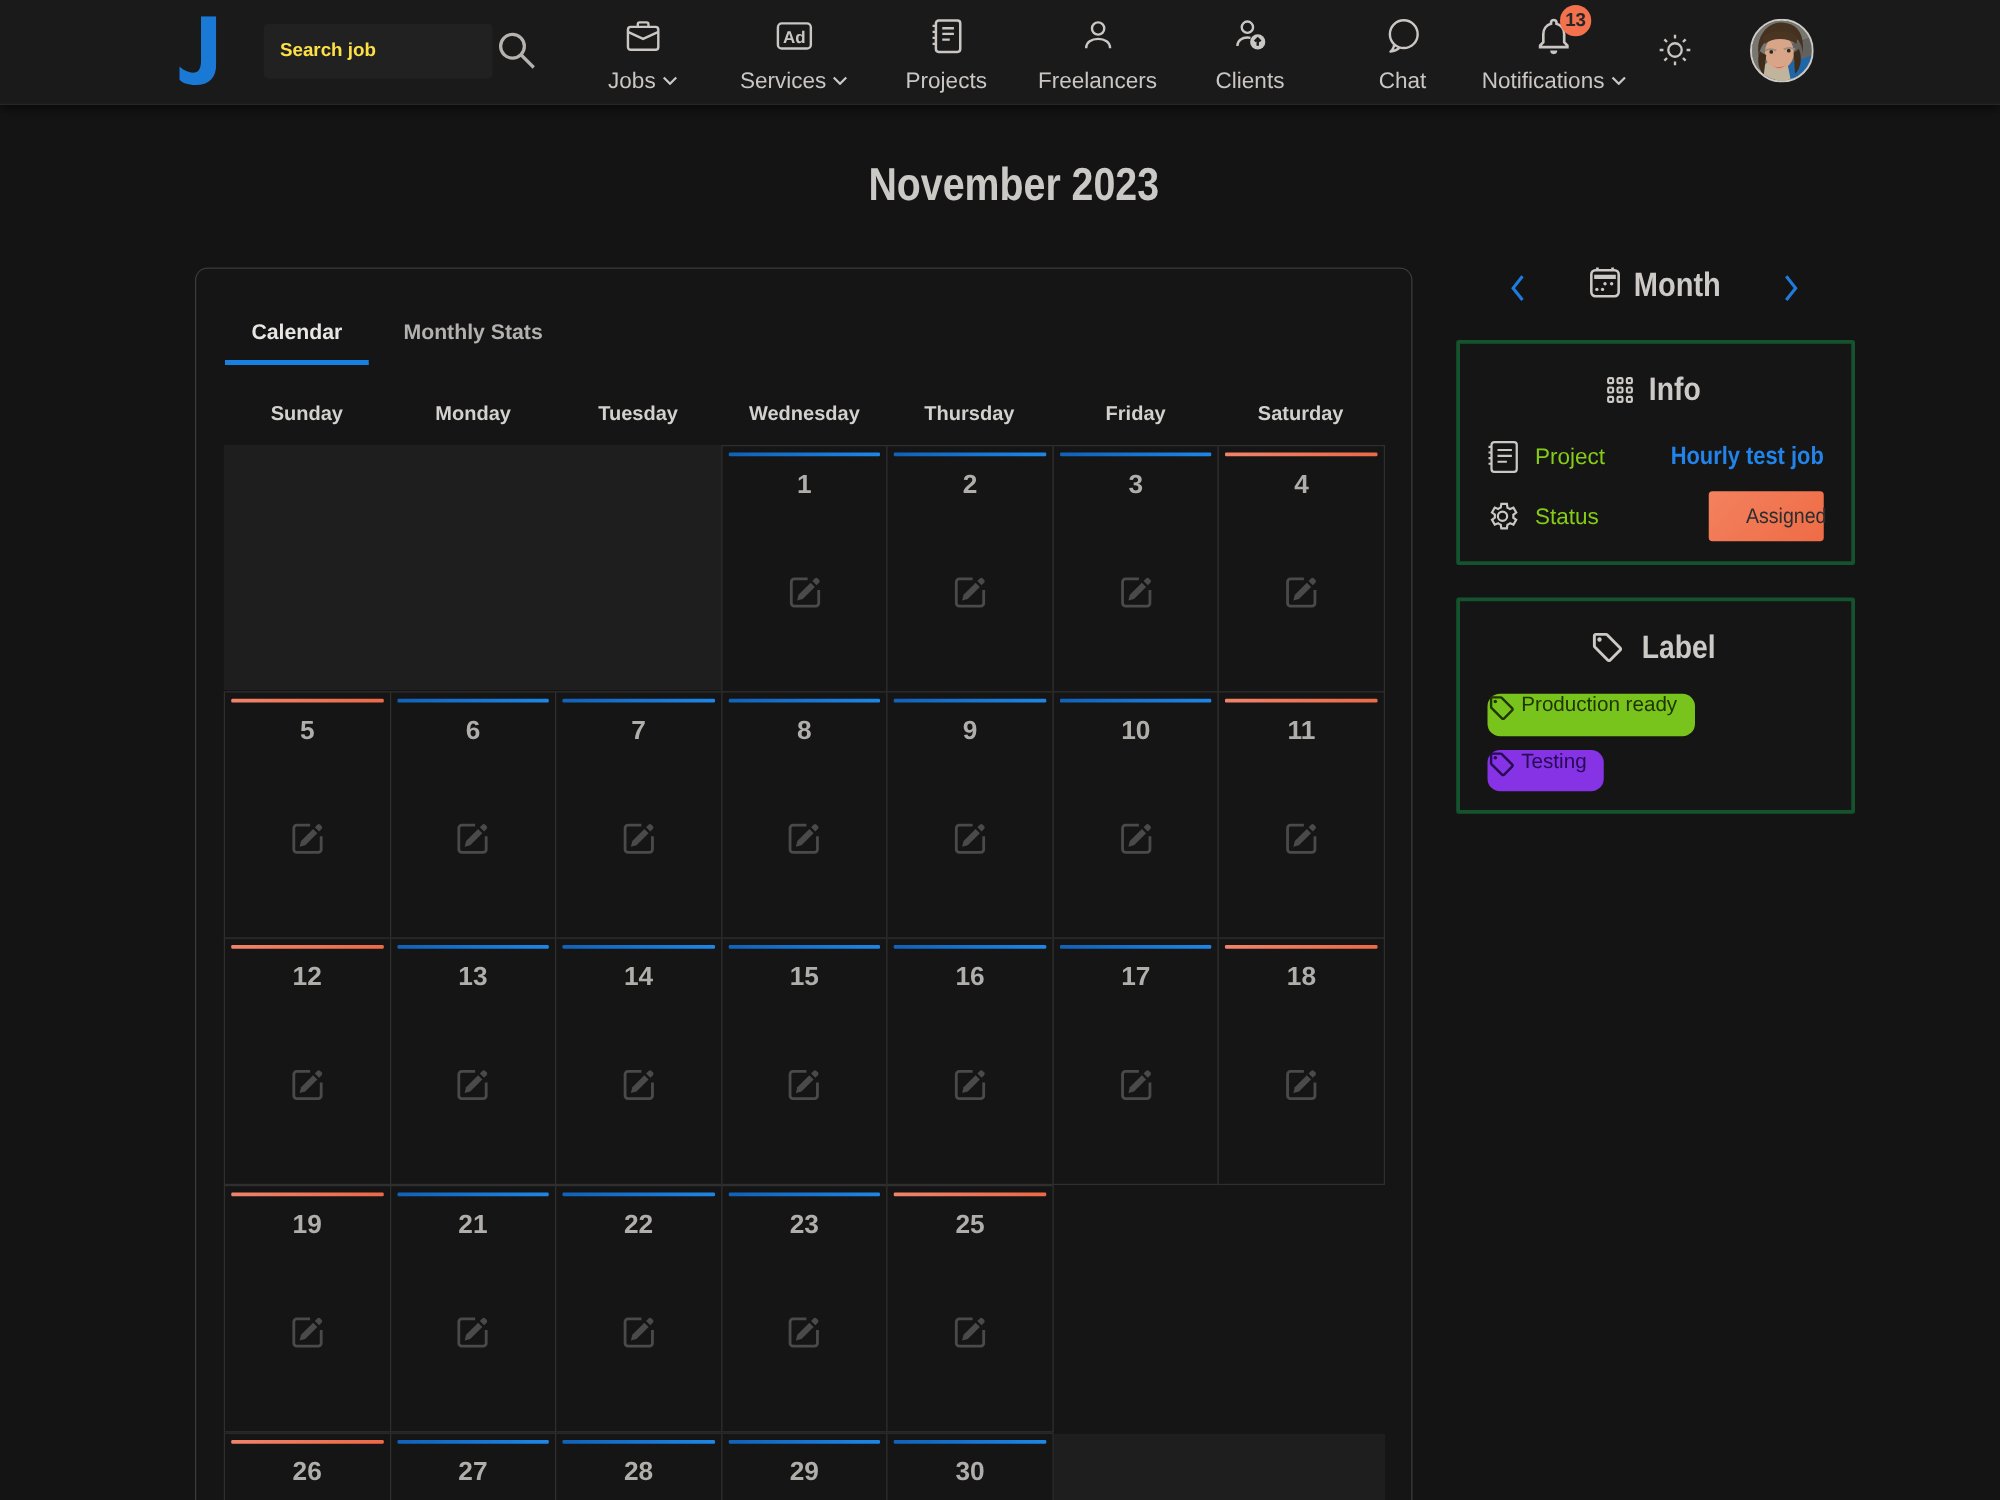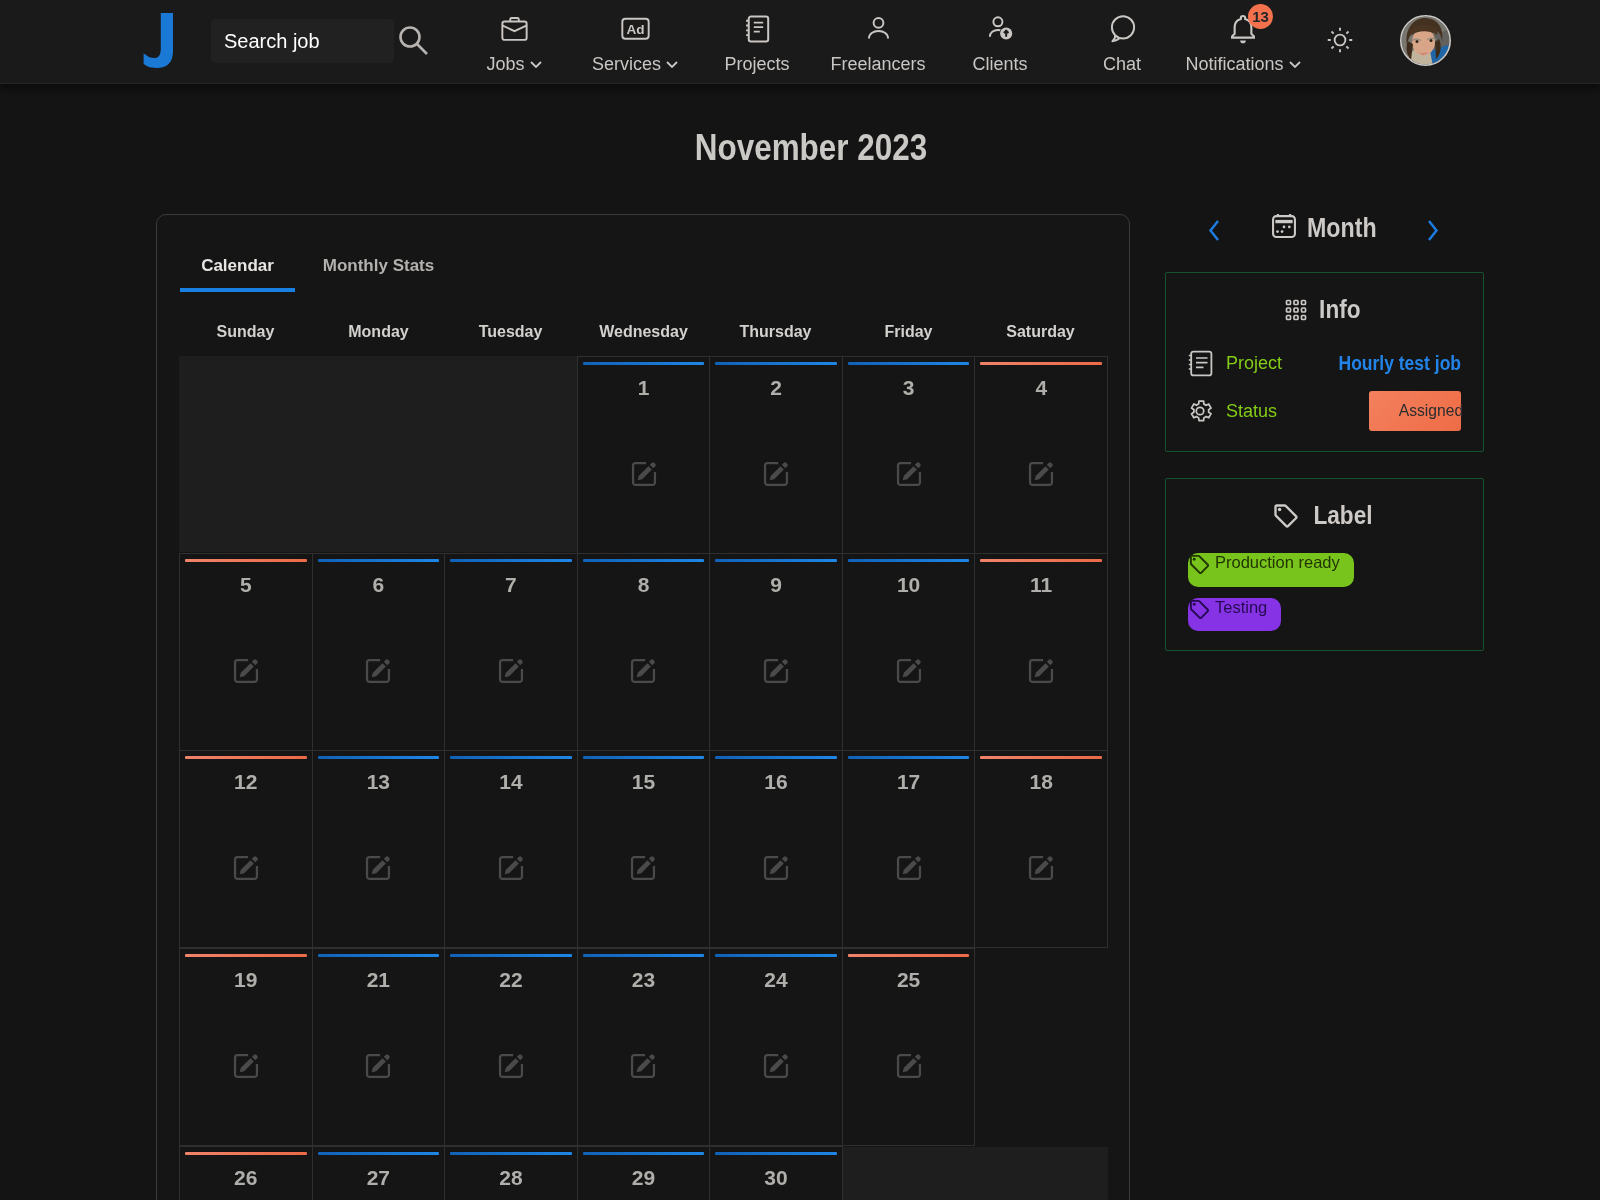--- a/index.html
+++ b/index.html
@@ -3,21 +3,21 @@
 <meta charset="utf-8">
 <style>
   * { margin:0; padding:0; box-sizing:border-box; }
   html,body { width:1600px; height:1200px; overflow:hidden; background:#141414;
     font-family:"Liberation Sans", sans-serif; }
   .abs { position:absolute; }
   #navbar { position:absolute; left:0; top:0; width:1600px; height:84px; background:#1a1a1a;
     border-bottom:1px solid #262626; box-shadow:0 5px 7px rgba(0,0,0,0.45); z-index:5; }
   #logo { position:absolute; left:143px; top:13px; }
   #searchbox { position:absolute; left:211px; top:19px; width:183px; height:44px; background:#212121;
-    border-radius:4px; color:#ffffff; font-size:20px; line-height:44px; padding-left:13px; }
+    border-radius:4px; color:#fde047; font-size:15px; line-height:44px; padding-left:13px;font-weight:bold; }
   .nav-item { position:absolute; top:13px; width:140px; display:flex; flex-direction:column; align-items:center; }
   .nav-item svg { display:block; }
   .nav-label { margin-top:10px; font-size:18px; color:#c9c6c3; display:flex; align-items:center; gap:5px; white-space:nowrap; }
   #notifbadge { position:absolute; left:1248px; top:4px; width:25px; height:25px; border-radius:50%;
     background:#f3714d; color:#242628; font-size:15px; font-weight:bold; display:flex; align-items:center; justify-content:center; }
   #title { position:absolute; left:811px; top:127px; transform:translateX(-50%) scaleX(0.85); font-size:37px;
     font-weight:bold; color:#cbc9c6; white-space:nowrap; }
   #card { position:absolute; left:156px; top:214px; width:974px; height:1200px;
     border:1px solid #3b3b3b; border-radius:10px; background:#151515; }
   .tab { position:absolute; top:244px; height:44px; display:flex; align-items:center; justify-content:center;
@@ -30,21 +30,21 @@
   .cell { flex:0 0 133.57px; height:198px; border:1px solid #2f2f2f; margin-left:-1px; position:relative; background:#151515; }
   .row .cell:first-child { margin-left:0; }
   .row .blank + .cell { margin-left:0; }
   .row2 .cell { margin-top:-1px; }
   .bar { position:absolute; left:5px; right:5px; top:5px; height:3px; border-radius:1px; }
   .wk  { background:linear-gradient(90deg,#1162b8,#1e86e6); }
   .we  { background:linear-gradient(90deg,#f0836a,#ec6a47); }
   .num { position:absolute; top:20px; width:100%; text-align:center; font-weight:bold; font-size:21px; line-height:21px; color:#b0aeab; }
   .edit { position:absolute; left:47.8px; top:99px; }
   .blank { background:#1e1e1e; position:relative; }
-  .rcard { position:absolute; border:1px solid #14532d; border-radius:2px; background:#151515; }
+  .rcard { position:absolute; border:3px solid #14532d; border-radius:2px; background:#151515; }
   #infocard  { left:1165px; top:272px; width:319px; height:180px; }
   #labelcard { left:1165px; top:478px; width:319px; height:173px; }
   .cardhead { position:absolute; left:0; width:100%; display:flex; align-items:center;
     justify-content:center; gap:9px; font-weight:bold; font-size:26px; color:#ccc9c6; }
   .cardhead span { display:inline-block; transform:scaleX(0.87); }
   .irow { position:absolute; left:22px; right:22px; display:flex; align-items:center; }
   .ilabel { margin-left:13px; font-size:18px; color:#84cc16; }
   .ilink { margin-left:auto; font-weight:bold; font-size:20px; color:#2283e8; display:inline-block; transform:scaleX(0.875); transform-origin:right center; }
   #badge { margin-left:auto; width:92px; height:40px; background:linear-gradient(135deg,#f4815e,#ee6c46);
     border-radius:3px; display:flex; align-items:center; justify-content:center; font-size:17px; color:#2b2d2f;padding-left:32px; }
@@ -366,29 +366,20 @@
     <div class="cell">
       <div class="bar wk"></div>
       <div class="num">23</div>
       <svg class="edit" width="36" height="36" viewBox="0 0 24 24" fill="none" stroke="#4a4a4a" stroke-width="1.5">
 <path d="M13.4 4.7 H6.3 a1.6 1.6 0 0 0 -1.6 1.6 v11.4 a1.6 1.6 0 0 0 1.6 1.6 h11.4 a1.6 1.6 0 0 0 1.6-1.6 V10.6"></path>
 <path d="M7.8 16.2 l.75-3 L15 6.75 l2.25 2.25 -6.45 6.45 z" fill="#4a4a4a" stroke="none"></path>
 <path d="M15.9 5.85 l1.35-1.35 a1.1 1.1 0 0 1 1.55 0 l.7 .7 a1.1 1.1 0 0 1 0 1.55 L18.15 8.1 z" fill="#4a4a4a" stroke="none"></path>
 </svg>
     </div>
     <div class="cell">
-      <div class="bar wk"></div>
-      <div class="num">24</div>
-      <svg class="edit" width="36" height="36" viewBox="0 0 24 24" fill="none" stroke="#4a4a4a" stroke-width="1.5">
-<path d="M13.4 4.7 H6.3 a1.6 1.6 0 0 0 -1.6 1.6 v11.4 a1.6 1.6 0 0 0 1.6 1.6 h11.4 a1.6 1.6 0 0 0 1.6-1.6 V10.6"></path>
-<path d="M7.8 16.2 l.75-3 L15 6.75 l2.25 2.25 -6.45 6.45 z" fill="#4a4a4a" stroke="none"></path>
-<path d="M15.9 5.85 l1.35-1.35 a1.1 1.1 0 0 1 1.55 0 l.7 .7 a1.1 1.1 0 0 1 0 1.55 L18.15 8.1 z" fill="#4a4a4a" stroke="none"></path>
-</svg>
-    </div>
-    <div class="cell">
       <div class="bar we"></div>
       <div class="num">25</div>
       <svg class="edit" width="36" height="36" viewBox="0 0 24 24" fill="none" stroke="#4a4a4a" stroke-width="1.5">
 <path d="M13.4 4.7 H6.3 a1.6 1.6 0 0 0 -1.6 1.6 v11.4 a1.6 1.6 0 0 0 1.6 1.6 h11.4 a1.6 1.6 0 0 0 1.6-1.6 V10.6"></path>
 <path d="M7.8 16.2 l.75-3 L15 6.75 l2.25 2.25 -6.45 6.45 z" fill="#4a4a4a" stroke="none"></path>
 <path d="M15.9 5.85 l1.35-1.35 a1.1 1.1 0 0 1 1.55 0 l.7 .7 a1.1 1.1 0 0 1 0 1.55 L18.15 8.1 z" fill="#4a4a4a" stroke="none"></path>
 </svg>
     </div>
   </div>
 <div class="row row2" style="top:1147px">

